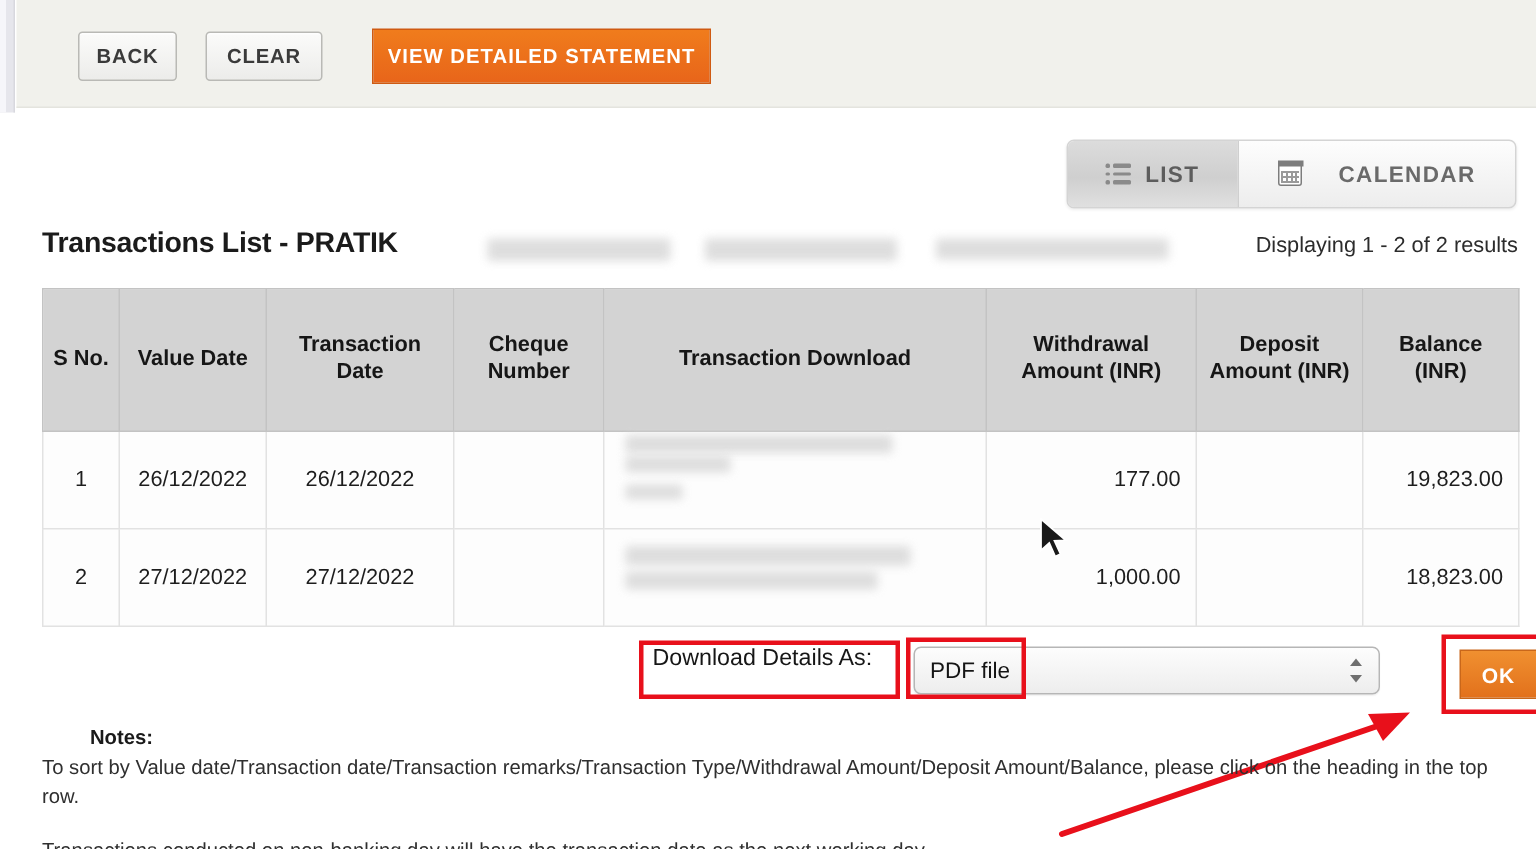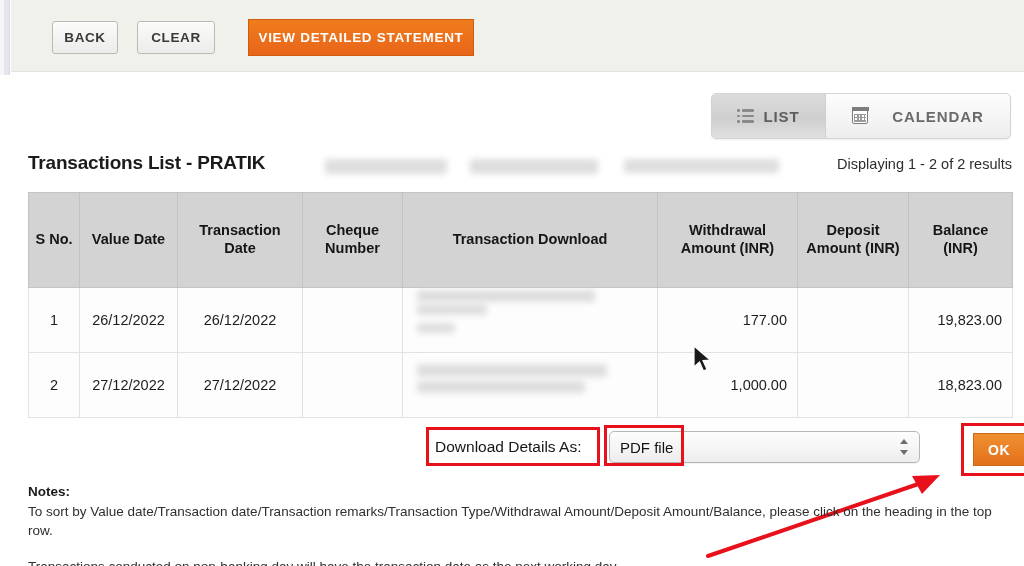--- a/index.html
+++ b/index.html
@@ -195,21 +195,21 @@
     position: absolute;
     left: 28px; top: 423px;
     width: 984px; height: 54px;
   }
   #dl-label-box {
     position: absolute;
     left: 398px; top: 4px;
     width: 174px; height: 39px;
     border: 3px solid #e8101b;
     background: #ffffff;
-    display: flex; align-items: center; padding-left: 6px;
+    display: flex; align-items: flex-start; padding-left: 6px;
   }
   #dl-label {
     font-size: 15.5px; color: #161616; white-space: nowrap;
   }
   #dl-select-wrap {
     position: absolute;
     left: 581px; top: 8px;
     width: 311px; height: 32px;
     background: linear-gradient(to bottom, #fdfdfd 0%, #ededed 100%);
     border: 1px solid #b6b6b6;
@@ -269,20 +269,21 @@
   
   .notes {
     position: absolute;
     left: 28px; top: 484px;
     width: 990px;
     color: #2c2c2c;
   }
   #notes-heading {
     font-size: 13.5px; font-weight: bold; color: #1a1a1a;
     margin-bottom: 3px;
+    margin-left: 32px;
   }
   #notes-line1 {
     font-size: 13.5px; line-height: 1.42; color: #2f2f2f;
   }
   #notes-line2 {
     position: absolute;
     top: 75px; left: 0;
     font-size: 13.5px; color: #2f2f2f;
     white-space: nowrap;
   }

